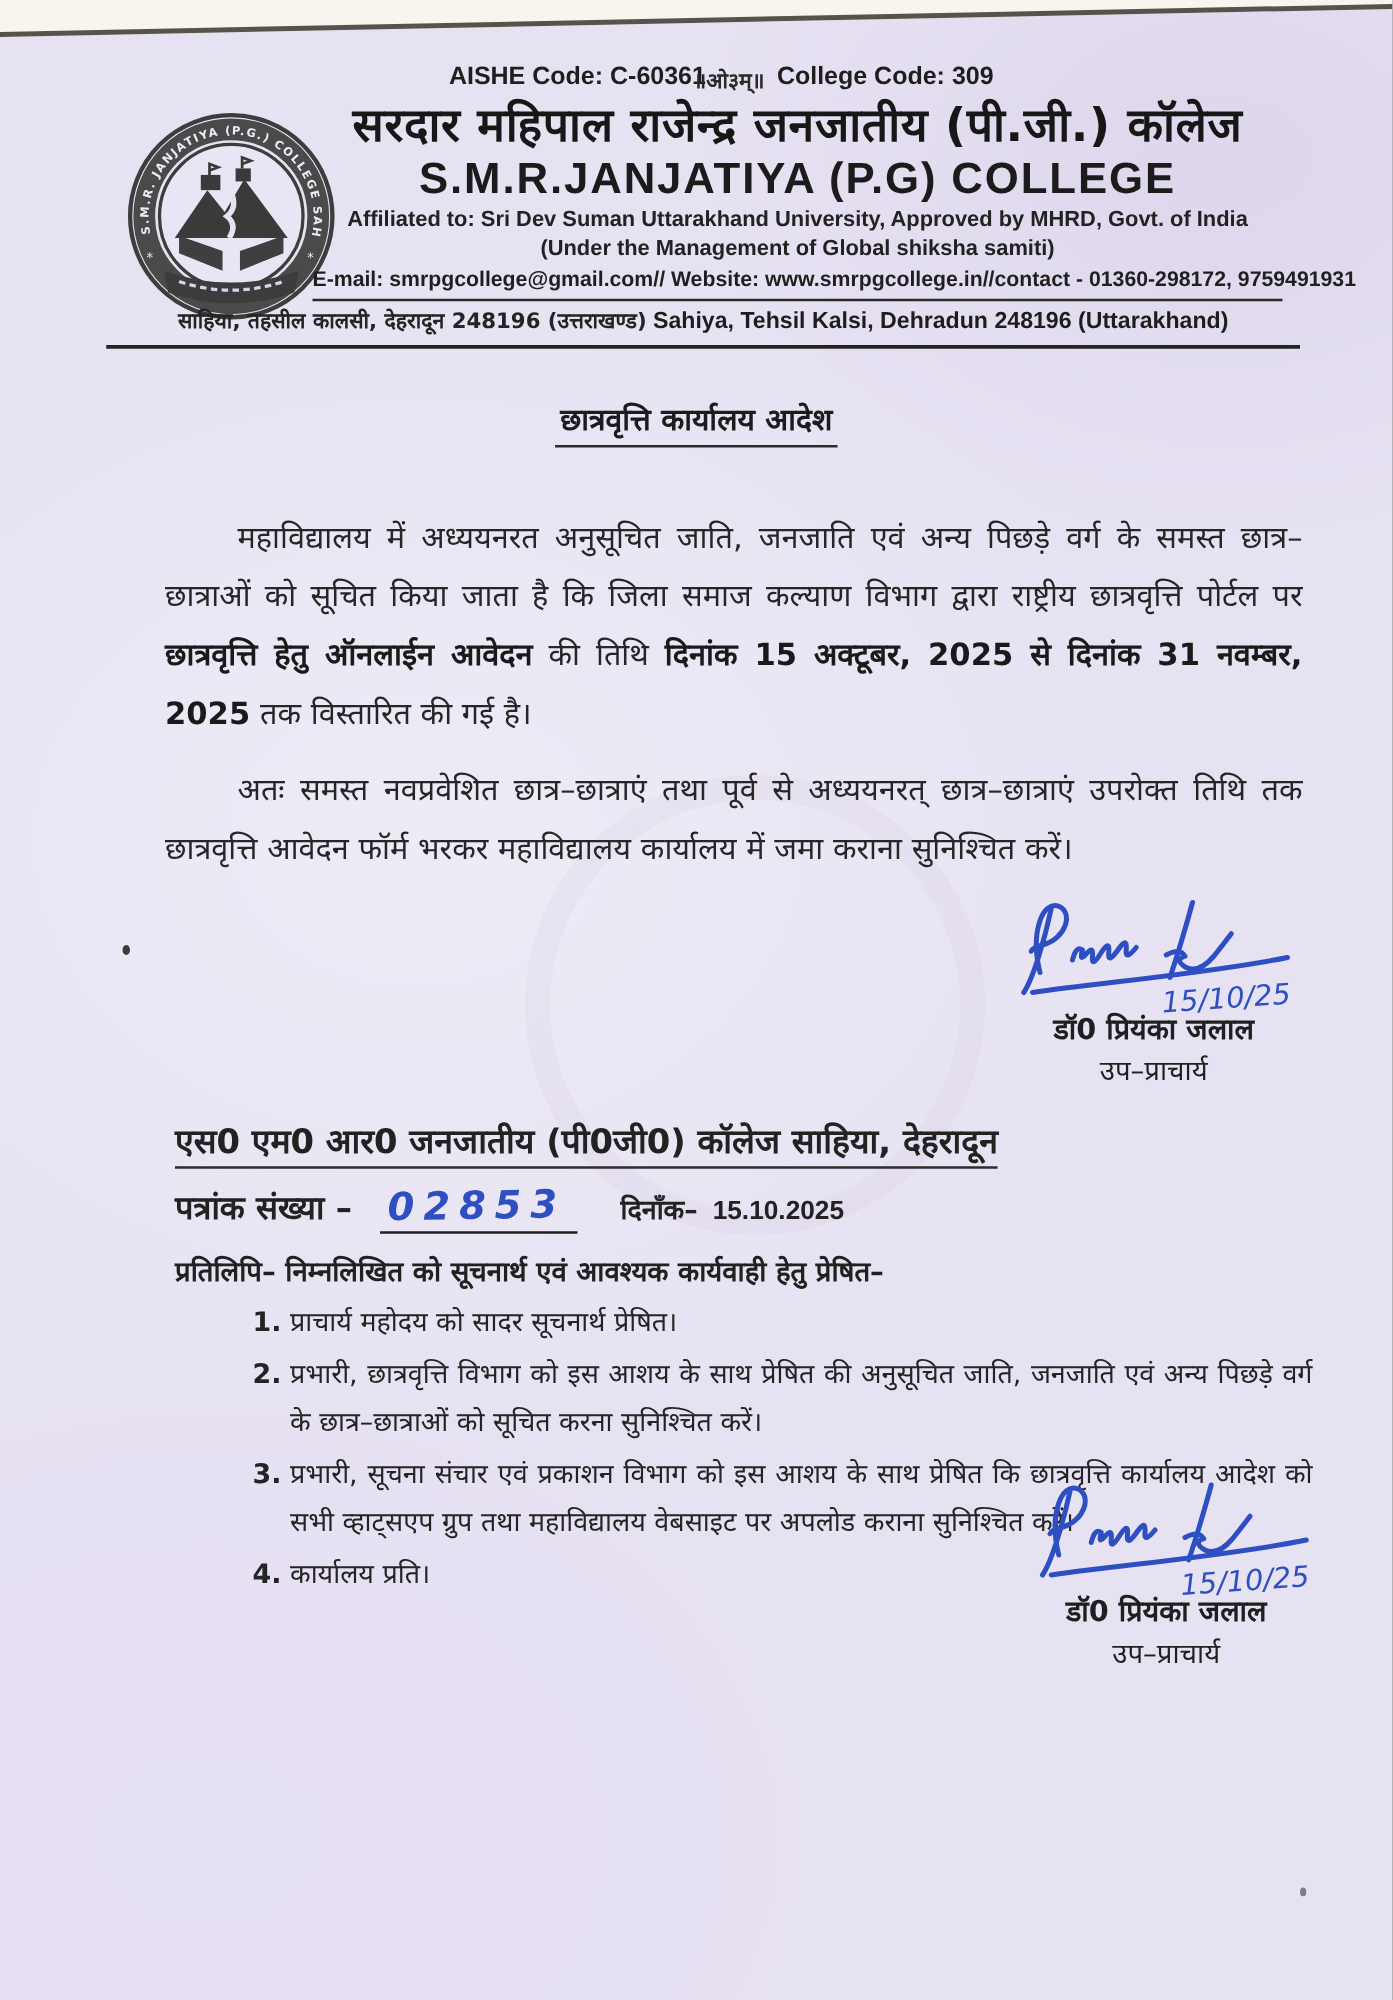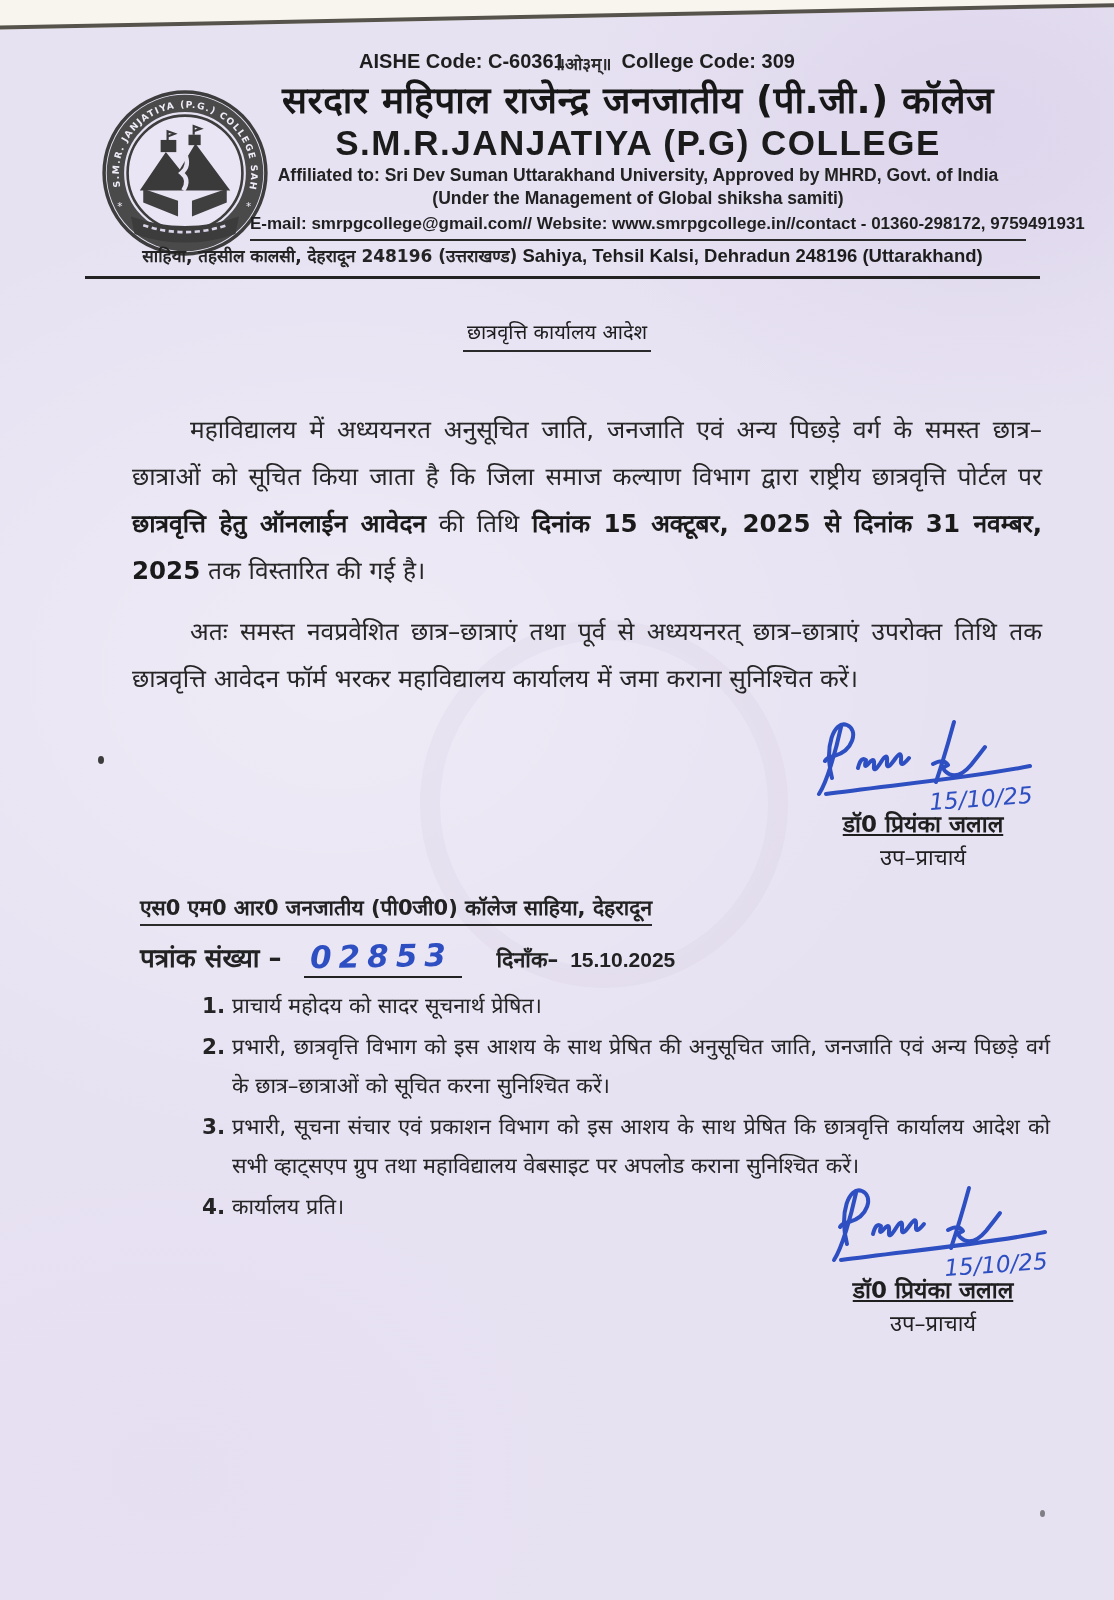--- a/index.html
+++ b/index.html
@@ -48,41 +48,41 @@
     padding-bottom:9px; border-bottom:3px solid #232323; white-space:nowrap;
   }
   .addr-hindi{font-size:17px; font-weight:bold; color:#242424;}
   .addr-eng{font-family:"Liberation Sans", sans-serif; font-size:18.5px; font-weight:bold; color:#1d1d1d;}
 
   
   .doc-title{
     position:absolute; left:0; top:318px; width:1114px; text-align:center;
   }
   .doc-title span{
-    font-size:20px; font-weight:normal; color:#1c1c1c;
+    font-size:24px; font-weight:bold; color:#1c1c1c;
     border-bottom:2.5px solid #2a2a2a; padding:0 4px 6px 4px;
   }
   .body-text{
     position:absolute; left:132px; top:406px; width:910px;
     font-size:24.5px; line-height:47px; text-align:justify; color:#262626;
   }
   .para{ text-indent:58px; margin:0 0 14px 0; }
   .para b{color:#1a1a1a;}
 
   
   .sig-block{position:absolute; width:250px; text-align:center;}
   .sig1{left:798px; top:706px;}
   .sig2{left:808px; top:1172px;}
   .sig-svg{display:block; margin:0 0 -14px 14px;}
-  .sig-name{font-size:23px; font-weight:bold; color:#1f1f1f; line-height:34px; white-space:nowrap;text-decoration:underline;}
+  .sig-name{font-size:23px; font-weight:bold; color:#1f1f1f; line-height:34px; white-space:nowrap;}
   .sig-title{font-size:22px; font-weight:normal; color:#1f1f1f; line-height:34px;}
 
   
   .ref{position:absolute; left:140px; top:893px; width:910px; font-size:22px; color:#222;}
-  .ref-college{font-size:21px; font-weight:bold; border-bottom:2px solid #2b2b2b; padding-bottom:3px; display:inline-block;}
+  .ref-college{font-size:27px; font-weight:bold; border-bottom:2px solid #2b2b2b; padding-bottom:3px; display:inline-block;}
   .letter-row{margin-top:12px; display:flex; align-items:baseline; white-space:nowrap;}
   .letter-label{font-size:26px; font-weight:bold;}
   .letter-under{border-bottom:2.5px solid #222; display:inline-flex; align-items:baseline; margin-left:22px; padding-bottom:2px;}
   .hand-num{
     font-family:"DejaVu Sans", sans-serif; font-style:italic; font-weight:bold;
     color:#2e4fc2; font-size:31px; letter-spacing:7px; transform:rotate(-1deg); display:inline-block; padding:0 10px 0 6px;
   }
   .letter-suffix{font-family:"Liberation Serif", serif; font-weight:bold; font-size:23.5px; color:#1c1c1c;}
   .date-label{font-size:21.5px; font-weight:bold; margin-left:34px;}
   .date-value{font-family:"Liberation Sans", sans-serif; font-size:21px; font-weight:bold; margin-left:12px;}
@@ -173,20 +173,21 @@
   <div class="ref">
     <div class="ref-college">एस0 एम0 आर0 जनजातीय (पी0जी0) कॉलेज साहिया, देहरादून</div>
     <div class="letter-row">
       <span class="letter-label">पत्रांक संख्या –</span>
       <span class="letter-under">
         <span class="hand-num">02853</span>
       </span>
       <span class="date-label">दिनाँक–</span>
       <span class="date-value">15.10.2025</span>
     </div>
+    <div class="copy-line">प्रतिलिपि– निम्नलिखित को सूचनार्थ एवं आवश्यक कार्यवाही हेतु प्रेषित–</div>
     <div class="copy-list">
       <div class="copy-item">
         <span class="copy-num">1.</span>
         <span class="copy-text">प्राचार्य महोदय को सादर सूचनार्थ प्रेषित।</span>
       </div>
       <div class="copy-item">
         <span class="copy-num">2.</span>
         <span class="copy-text">प्रभारी, छात्रवृत्ति विभाग को इस आशय के साथ प्रेषित की अनुसूचित जाति, जनजाति एवं अन्य पिछड़े वर्ग के छात्र–छात्राओं को सूचित करना सुनिश्चित करें।</span>
       </div>
       <div class="copy-item">

